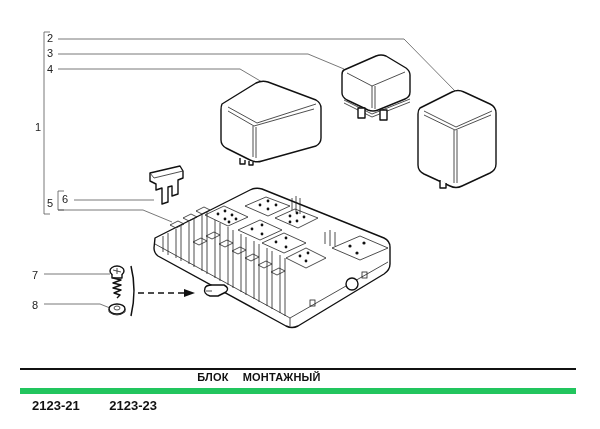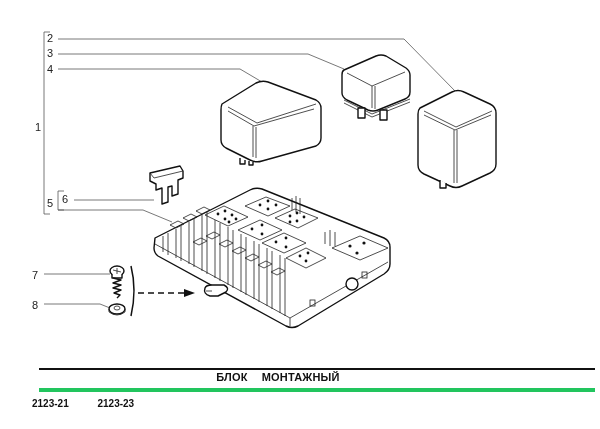--- a/index.html
+++ b/index.html
@@ -2,25 +2,25 @@
 <html><head>
   <meta charset="utf-8">
   <style>
     html, body { margin: 0; padding: 0; background: #ffffff; }
     body { width: 600px; height: 429px; position: relative; overflow: hidden; font-family: "Liberation Sans", sans-serif; }
     #diagram { position: absolute; left: 0; top: 0; width: 600px; height: 429px; }
     .callout-num { font-family: "Liberation Sans", sans-serif; font-size: 11px; fill: #222; }
     .leader { stroke: #555; stroke-width: 0.8; fill: none; }
     .part { stroke: #111; stroke-width: 1.4; fill: #fff; stroke-linejoin: round; }
     .thin { stroke: #222; stroke-width: 0.8; fill: none; }
-    .title-bar { position: absolute; left: 39px; top: 368px; width: 556px; height: 18px; border-top: 2px solid #111; border-bottom: 4px solid #22c55e; }
+    .title-bar { position: absolute; left: 20px; top: 368px; width: 556px; height: 18px; border-top: 2px solid #111; border-bottom: 6px solid #22c55e; }
     .title-text { position: absolute; left: 0; width: 478px; top: 1px; text-align: center; font-weight: bold; font-size: 11px; color: #111; letter-spacing: 0.2px; }
     .title-text span.gap { display: inline-block; width: 14px; }
     .title-code { position: absolute; left: 480px; top: -2px; height: 22px; border-left: 1.5px solid #111; width: 76px; text-align: center; font-weight: bold; font-size: 11px; line-height: 22px; color: #111; }
-    .models { position: absolute; top: 398px; left: 32px; font-size: 10px; font-weight: bold; color: #111; }
+    .models { position: absolute; top: 398px; left: 32px; font-size: 13px; font-weight: bold; color: #111; }
     .models span { margin-right: 26px; }
   </style>
 </head>
 <body>
 
 <svg id="diagram" viewBox="0 0 600 429" xmlns="http://www.w3.org/2000/svg">
 
   <g>
     <path class="leader" d="M50,32 L44,32 L44,214 L50,214"></path>
     <path class="leader" d="M64,191 L58,191 L58,210 L64,210"></path>

